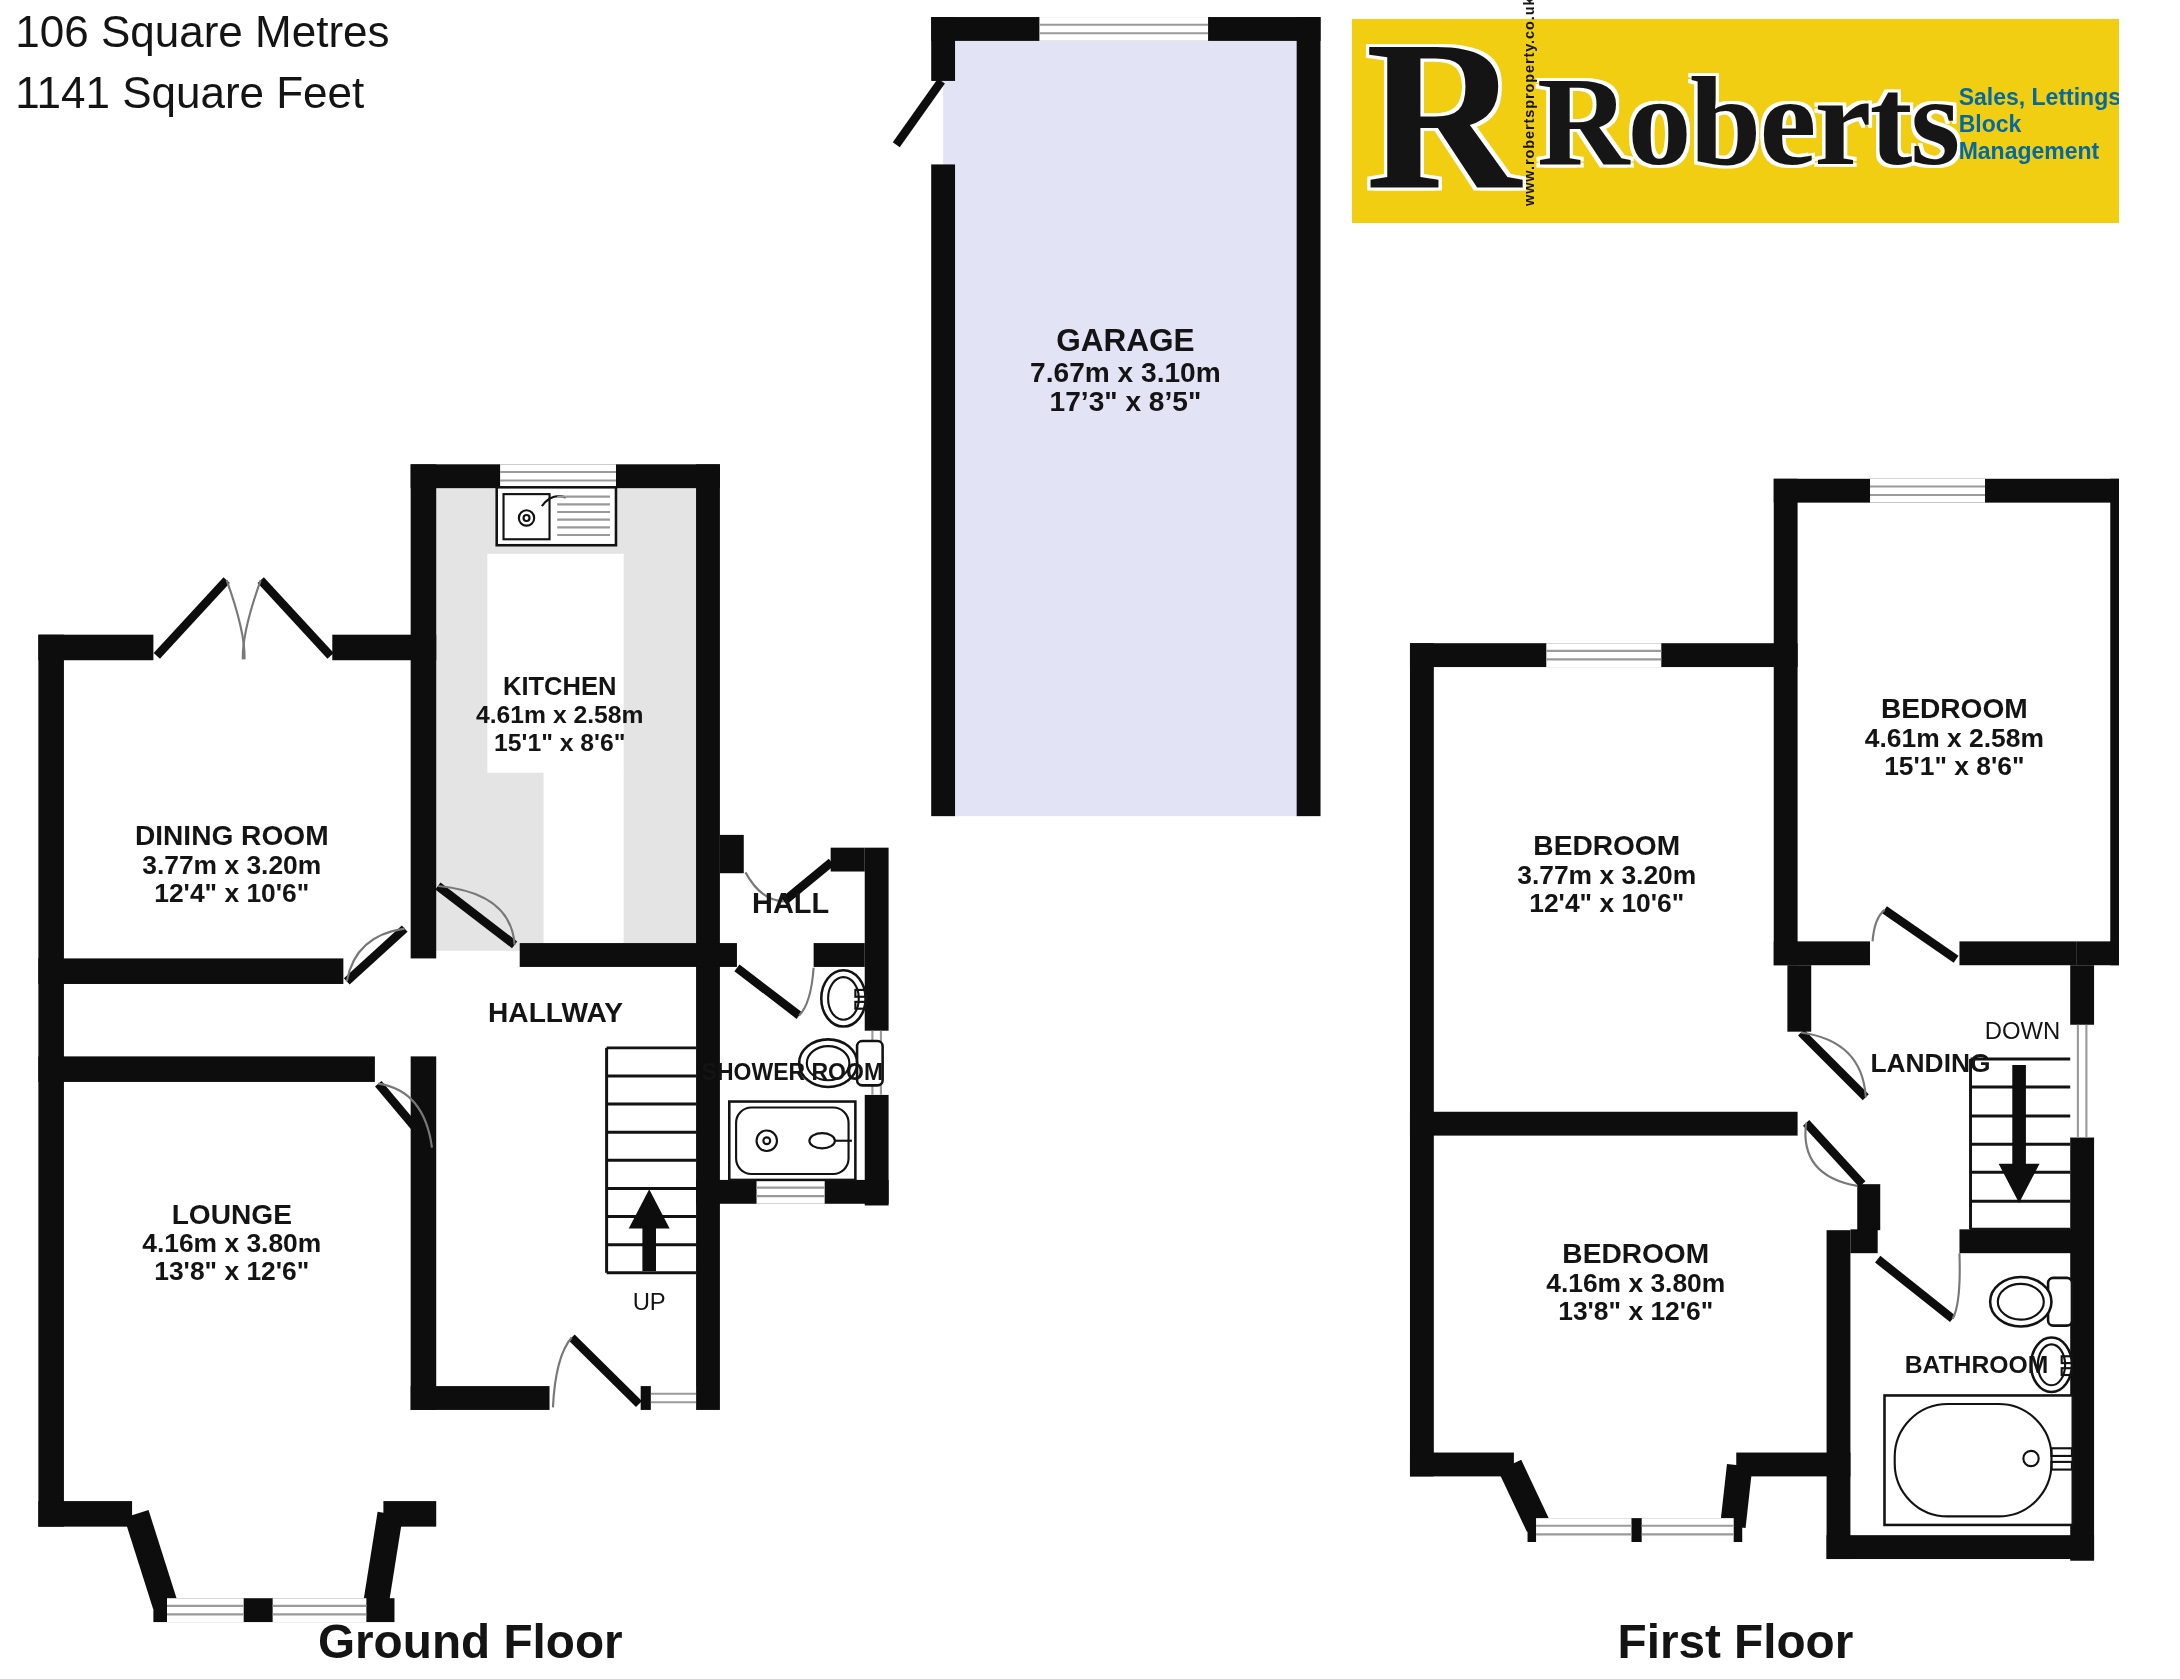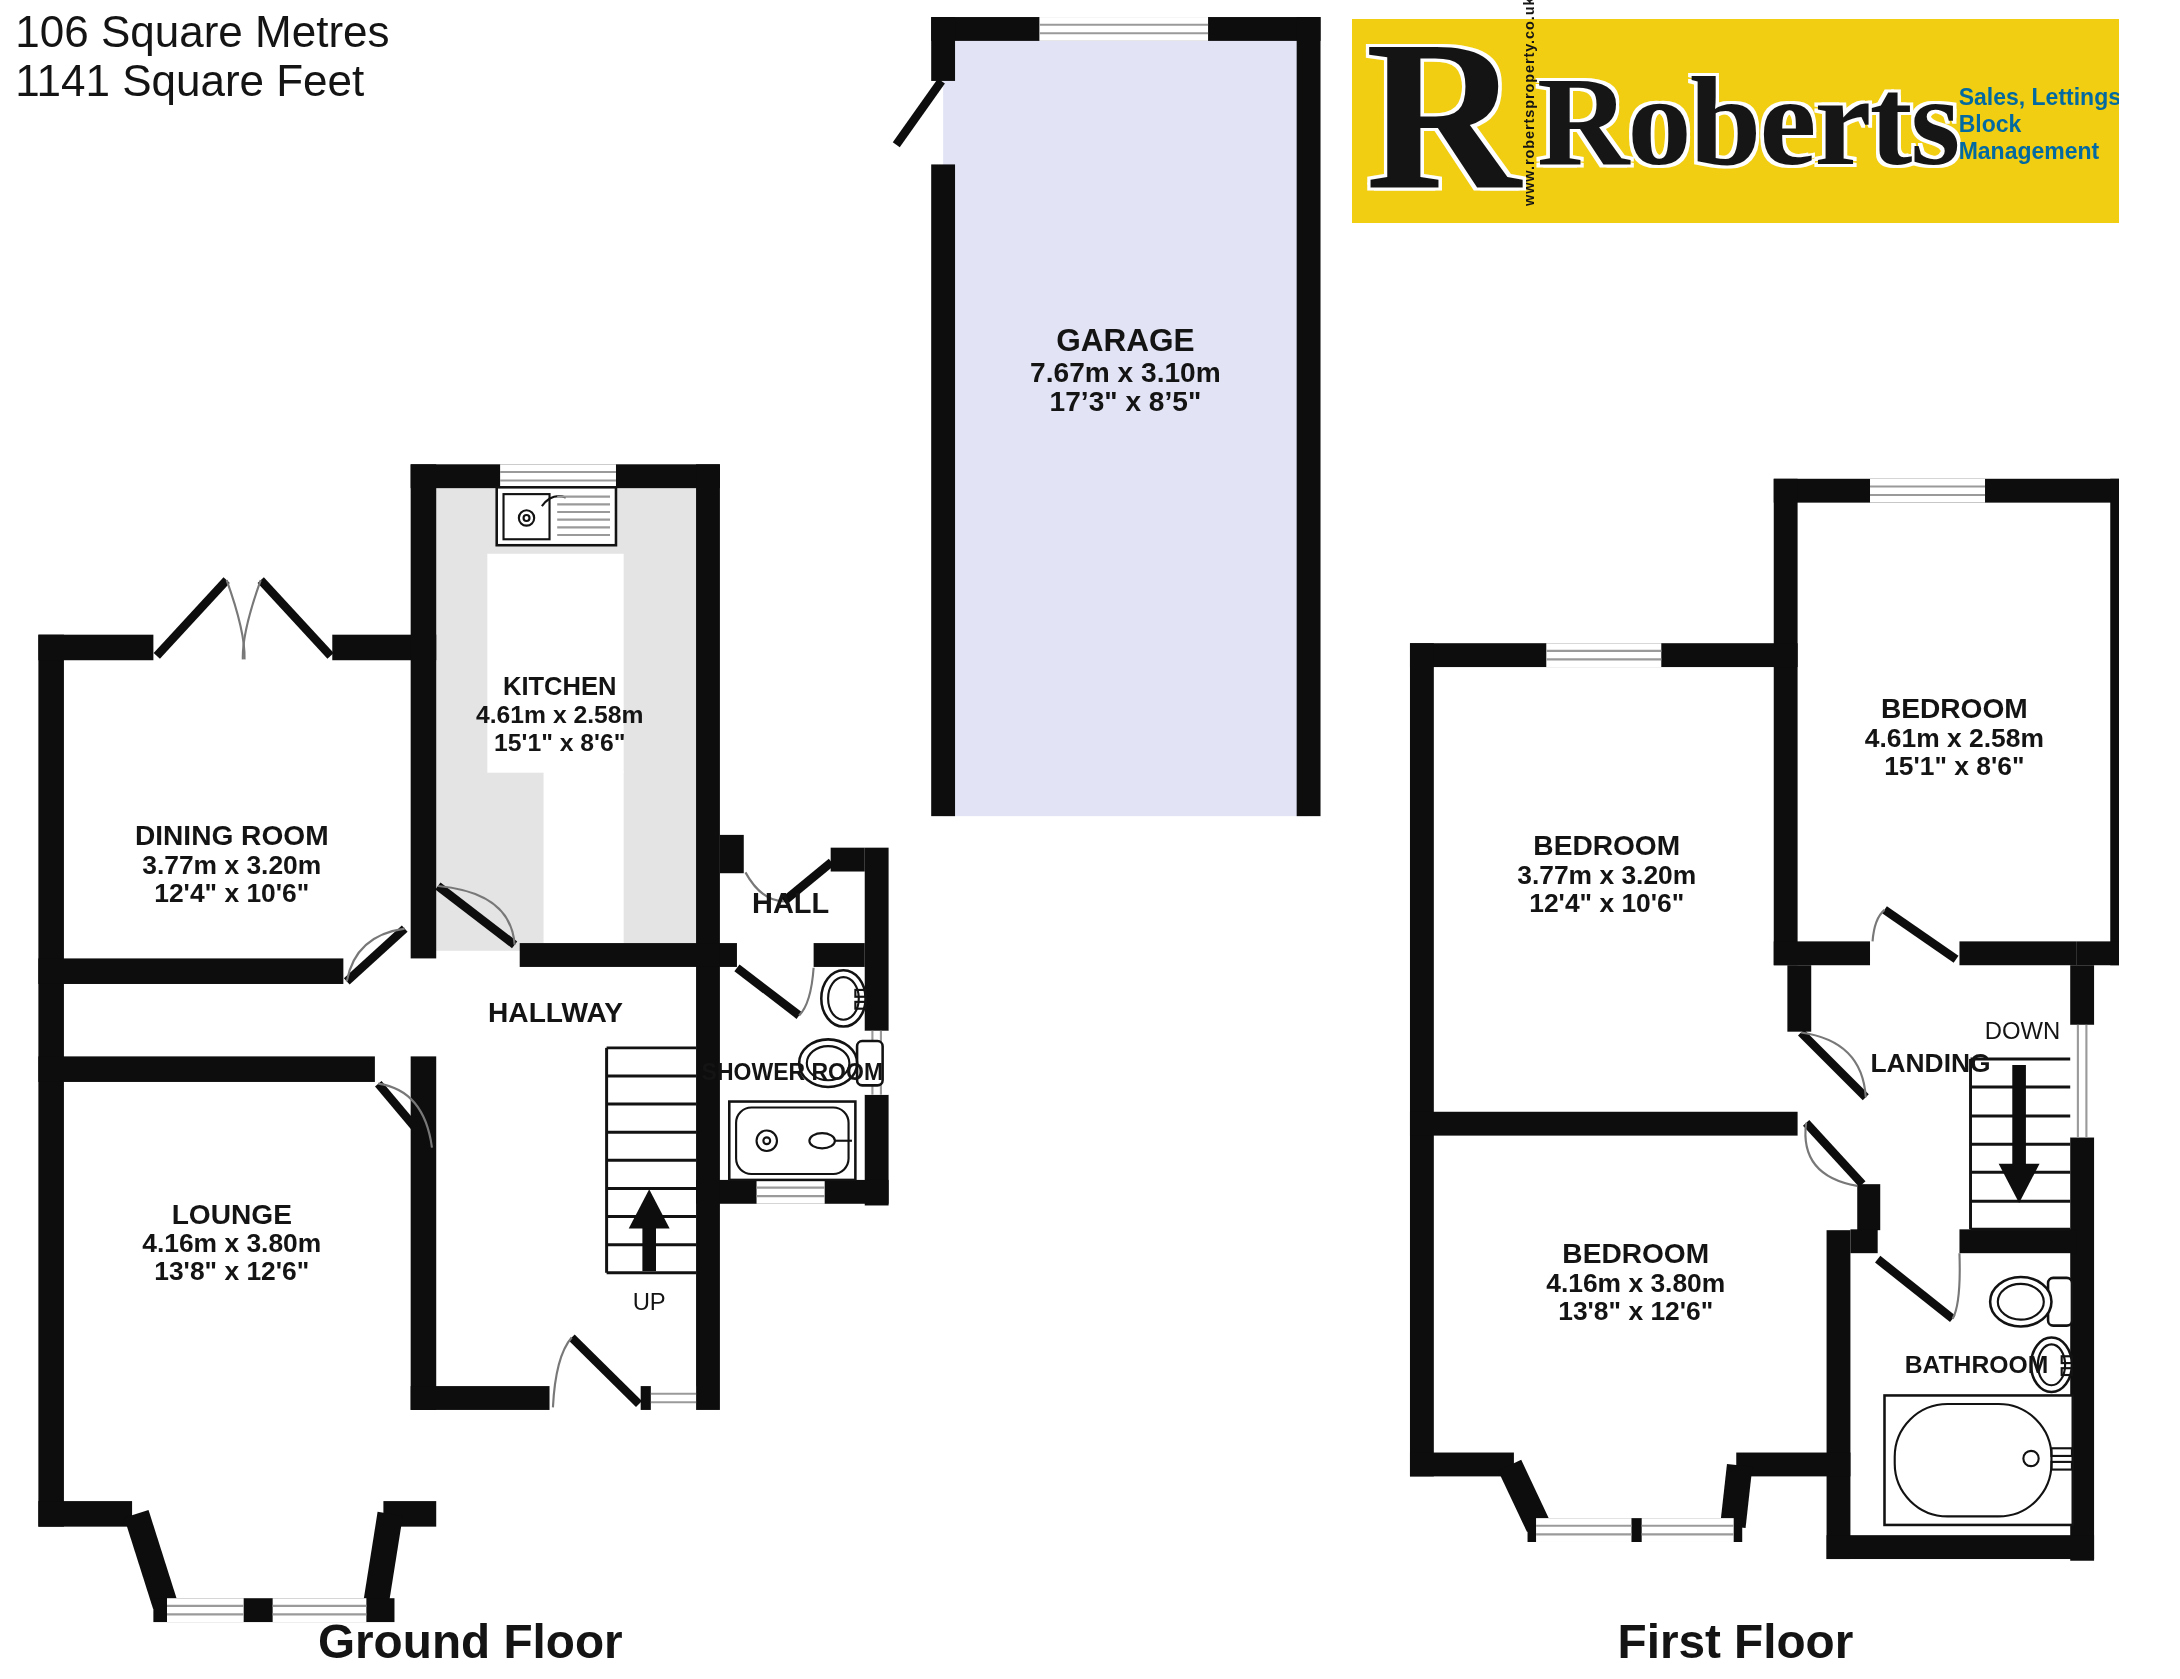--- a/index.html
+++ b/index.html
@@ -1,20 +1,20 @@
 <!DOCTYPE html>
 <html style="font-size:13.6px"><head>
 <meta charset="utf-8">
 <style>
   html,body{margin:0;padding:0;background:#fff;}
   .canvas{position:relative;width:2119px;height:1680px;background:#ffffff;overflow:hidden;
           font-family:"Liberation Sans",sans-serif;}
   .area-line{position:absolute;left:15.3px;color:#141414;font-size:44px;letter-spacing:0px;}
   .area-line.l1{top:6.8px;}
-  .area-line.l2{top:56px;}
+  .area-line.l2{top:68px;}
   .logo{position:absolute;left:1352px;top:19px;width:809px;height:204px;background:#F1CE11;
         display:flex;align-items:stretch;}
   .logo-r{font-family:"Liberation Serif",serif;font-weight:bold;font-size:215px;line-height:192px;
           color:#141414;padding-left:13.6px;
           text-shadow:-3.4px -3.4px 0 #fff,3.4px -3.4px 0 #fff,-3.4px 3.4px 0 #fff,3.4px 3.4px 0 #fff;}
   .logo-url{writing-mode:vertical-rl;transform:rotate(180deg);font-size:14.5px;font-weight:bold;
             color:#141414;align-self:center;height:170px;text-align:center;letter-spacing:0.9px;}
   .logo-main{flex:1;display:flex;align-items:center;justify-content:center;}
   .logo-brand{font-family:"Liberation Serif",serif;font-weight:bold;font-size:128px;line-height:119px;
               color:#161616;letter-spacing:-1.7px;

